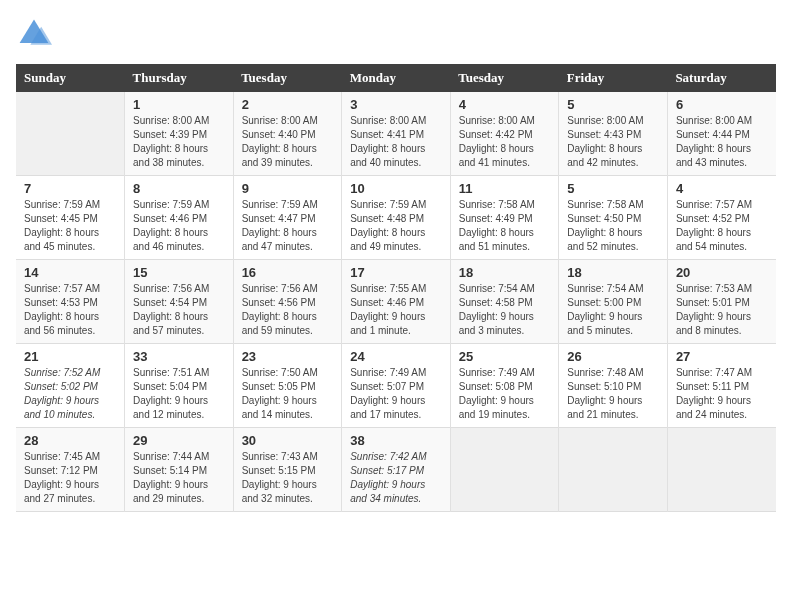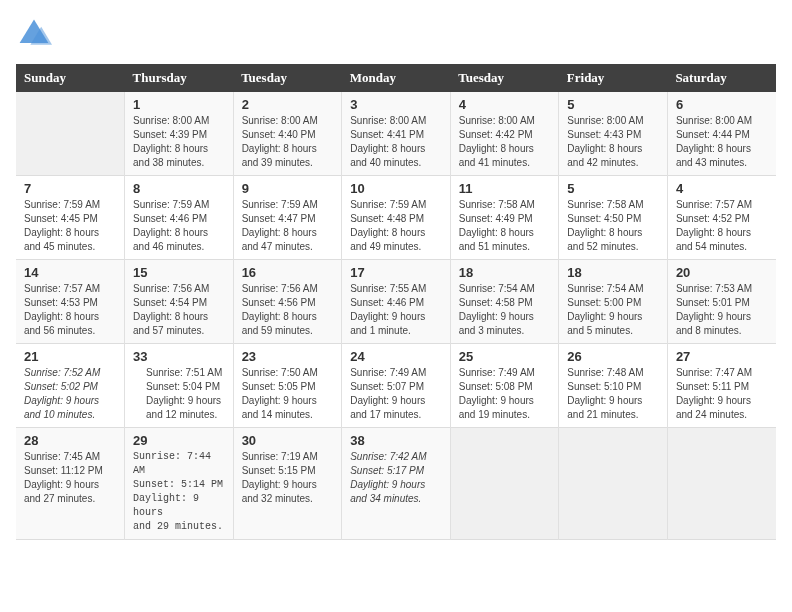--- a/index.html
+++ b/index.html
@@ -288,21 +288,21 @@
       <tr>
         <td>
           <span class="day-num">21</span>
           <div class="day-info" style="white-space: pre-line; font-style: italic;">Sunrise: 7:52 AM
 Sunset: 5:02 PM
 Daylight: 9 hours
 and 10 minutes.</div>
         </td>
         <td>
           <span class="day-num">33</span>
-          <div class="day-info" style="white-space: pre-line; margin-left: 13px;">Sunrise: 7:51 AM
+          <div class="day-info" style="white-space: pre-line;">Sunrise: 7:51 AM
 Sunset: 5:04 PM
 Daylight: 9 hours
 and 12 minutes.</div>
         </td>
         <td>
           <span class="day-num">23</span>
           <div class="day-info" style="white-space: pre-line;">Sunrise: 7:50 AM
 Sunset: 5:05 PM
 Daylight: 9 hours
 and 14 minutes.</div>
@@ -333,34 +333,34 @@
           <div class="day-info" style="white-space: pre-line;">Sunrise: 7:47 AM
 Sunset: 5:11 PM
 Daylight: 9 hours
 and 24 minutes.</div>
         </td>
       </tr>
       <tr>
         <td>
           <span class="day-num">28</span>
           <div class="day-info" style="white-space: pre-line;">Sunrise: 7:45 AM
-Sunset: 11:12 PM
+Sunset: 7:12 PM
 Daylight: 9 hours
 and 27 minutes.</div>
         </td>
         <td>
           <span class="day-num">29</span>
-          <div class="day-info" style="white-space: pre-line; font-family: Liberation Mono, monospace;">Sunrise: 7:44 AM
+          <div class="day-info" style="white-space: pre-line;">Sunrise: 7:44 AM
 Sunset: 5:14 PM
 Daylight: 9 hours
 and 29 minutes.</div>
         </td>
         <td>
           <span class="day-num">30</span>
-          <div class="day-info" style="white-space: pre-line;">Sunrise: 7:19 AM
+          <div class="day-info" style="white-space: pre-line;">Sunrise: 7:43 AM
 Sunset: 5:15 PM
 Daylight: 9 hours
 and 32 minutes.</div>
         </td>
         <td>
           <span class="day-num">38</span>
           <div class="day-info" style="white-space: pre-line; font-style: italic;">Sunrise: 7:42 AM
 Sunset: 5:17 PM
 Daylight: 9 hours
 and 34 minutes.</div>

